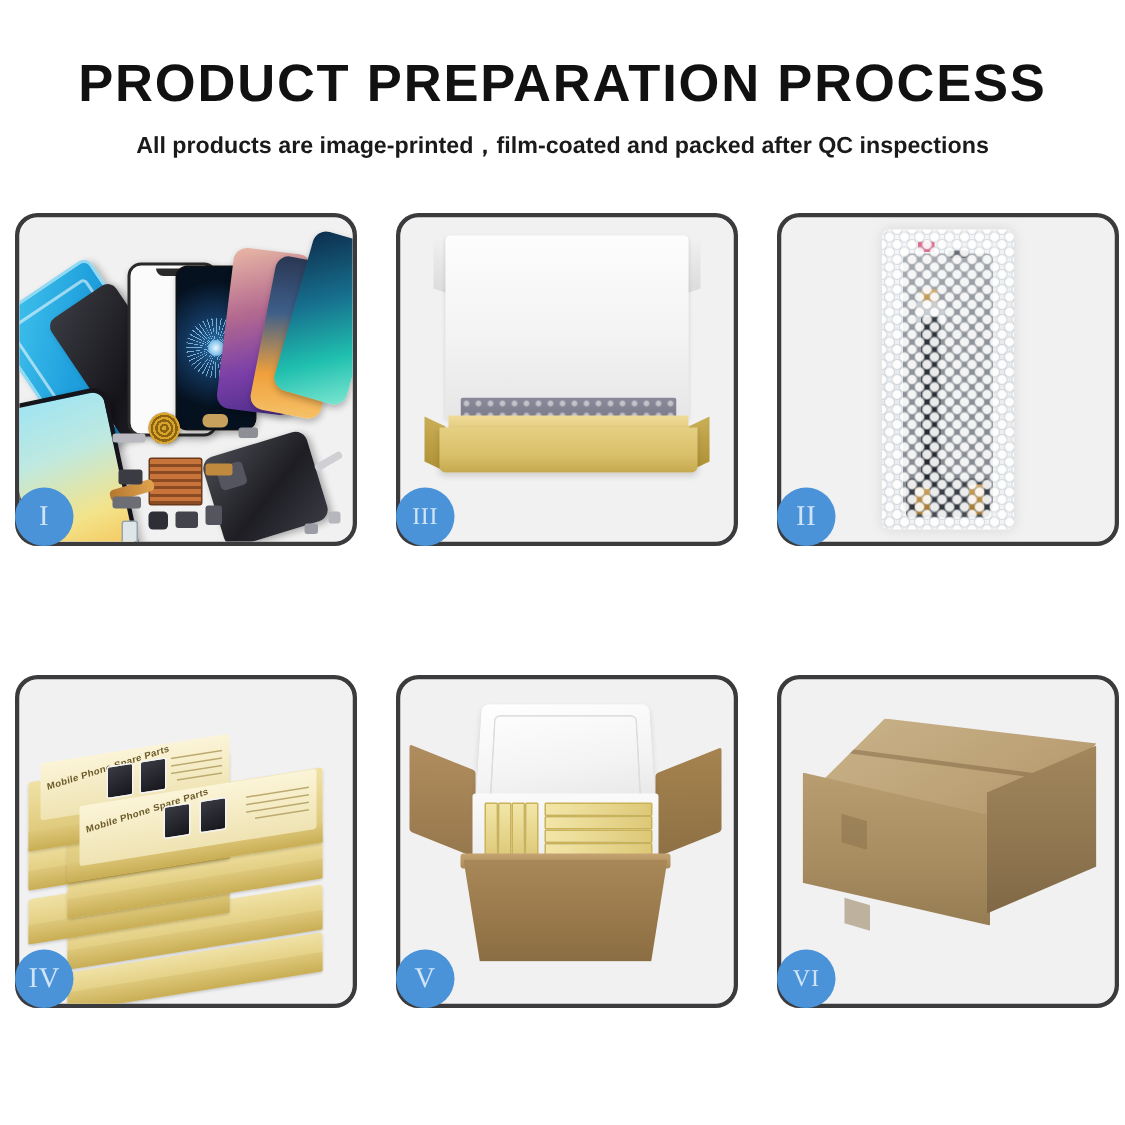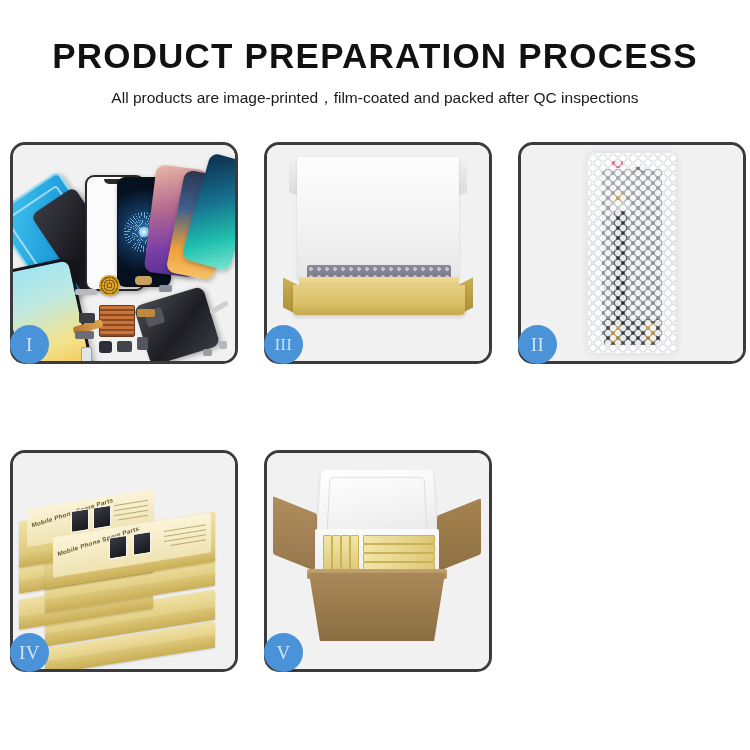--- a/index.html
+++ b/index.html
@@ -13,21 +13,21 @@
   .page{position:relative;width:750px;height:742px;}
 
   
   .header{position:absolute;left:0;top:0;width:750px;text-align:center;}
   .title{
     font-size:35px;font-weight:700;letter-spacing:1.2px;
     color:#111111;line-height:1;margin:0;padding-top:38px;
     white-space:nowrap;
   }
   .subtitle{
-    font-size:15.5px;font-weight:400;color:#1a1a1a;
+    font-size:15.5px;font-weight:700;color:#1a1a1a;
     line-height:1;margin:0;padding-top:17px;white-space:nowrap;
   }
 
   
   .grid{
     position:absolute;left:10px;top:142px;
     width:732px;height:530px;
     display:grid;
     grid-template-columns:228px 228px 228px;
     grid-template-rows:222px 222px;
@@ -545,15 +545,26 @@
         <div class="hbox h1"></div>
         <div class="hbox h2"></div>
         <div class="hbox h3"></div>
         <div class="hbox h4"></div>
         <div class="cartonrim"></div>
         <div class="cartonfront"></div>
       </div>
       <div class="badge">V</div>
     </div>
 
+    <div class="panel">
+      <div class="clip p6">
+        <div class="top"></div>
+        <div class="seam"></div>
+        <div class="fl"></div>
+        <div class="fr"></div>
+        <div class="tape1"></div>
+        <div class="tape2"></div>
+      </div>
+      <div class="badge wide">VI</div>
+    </div>
 
   </div>
 </div>
 
 </body></html>

